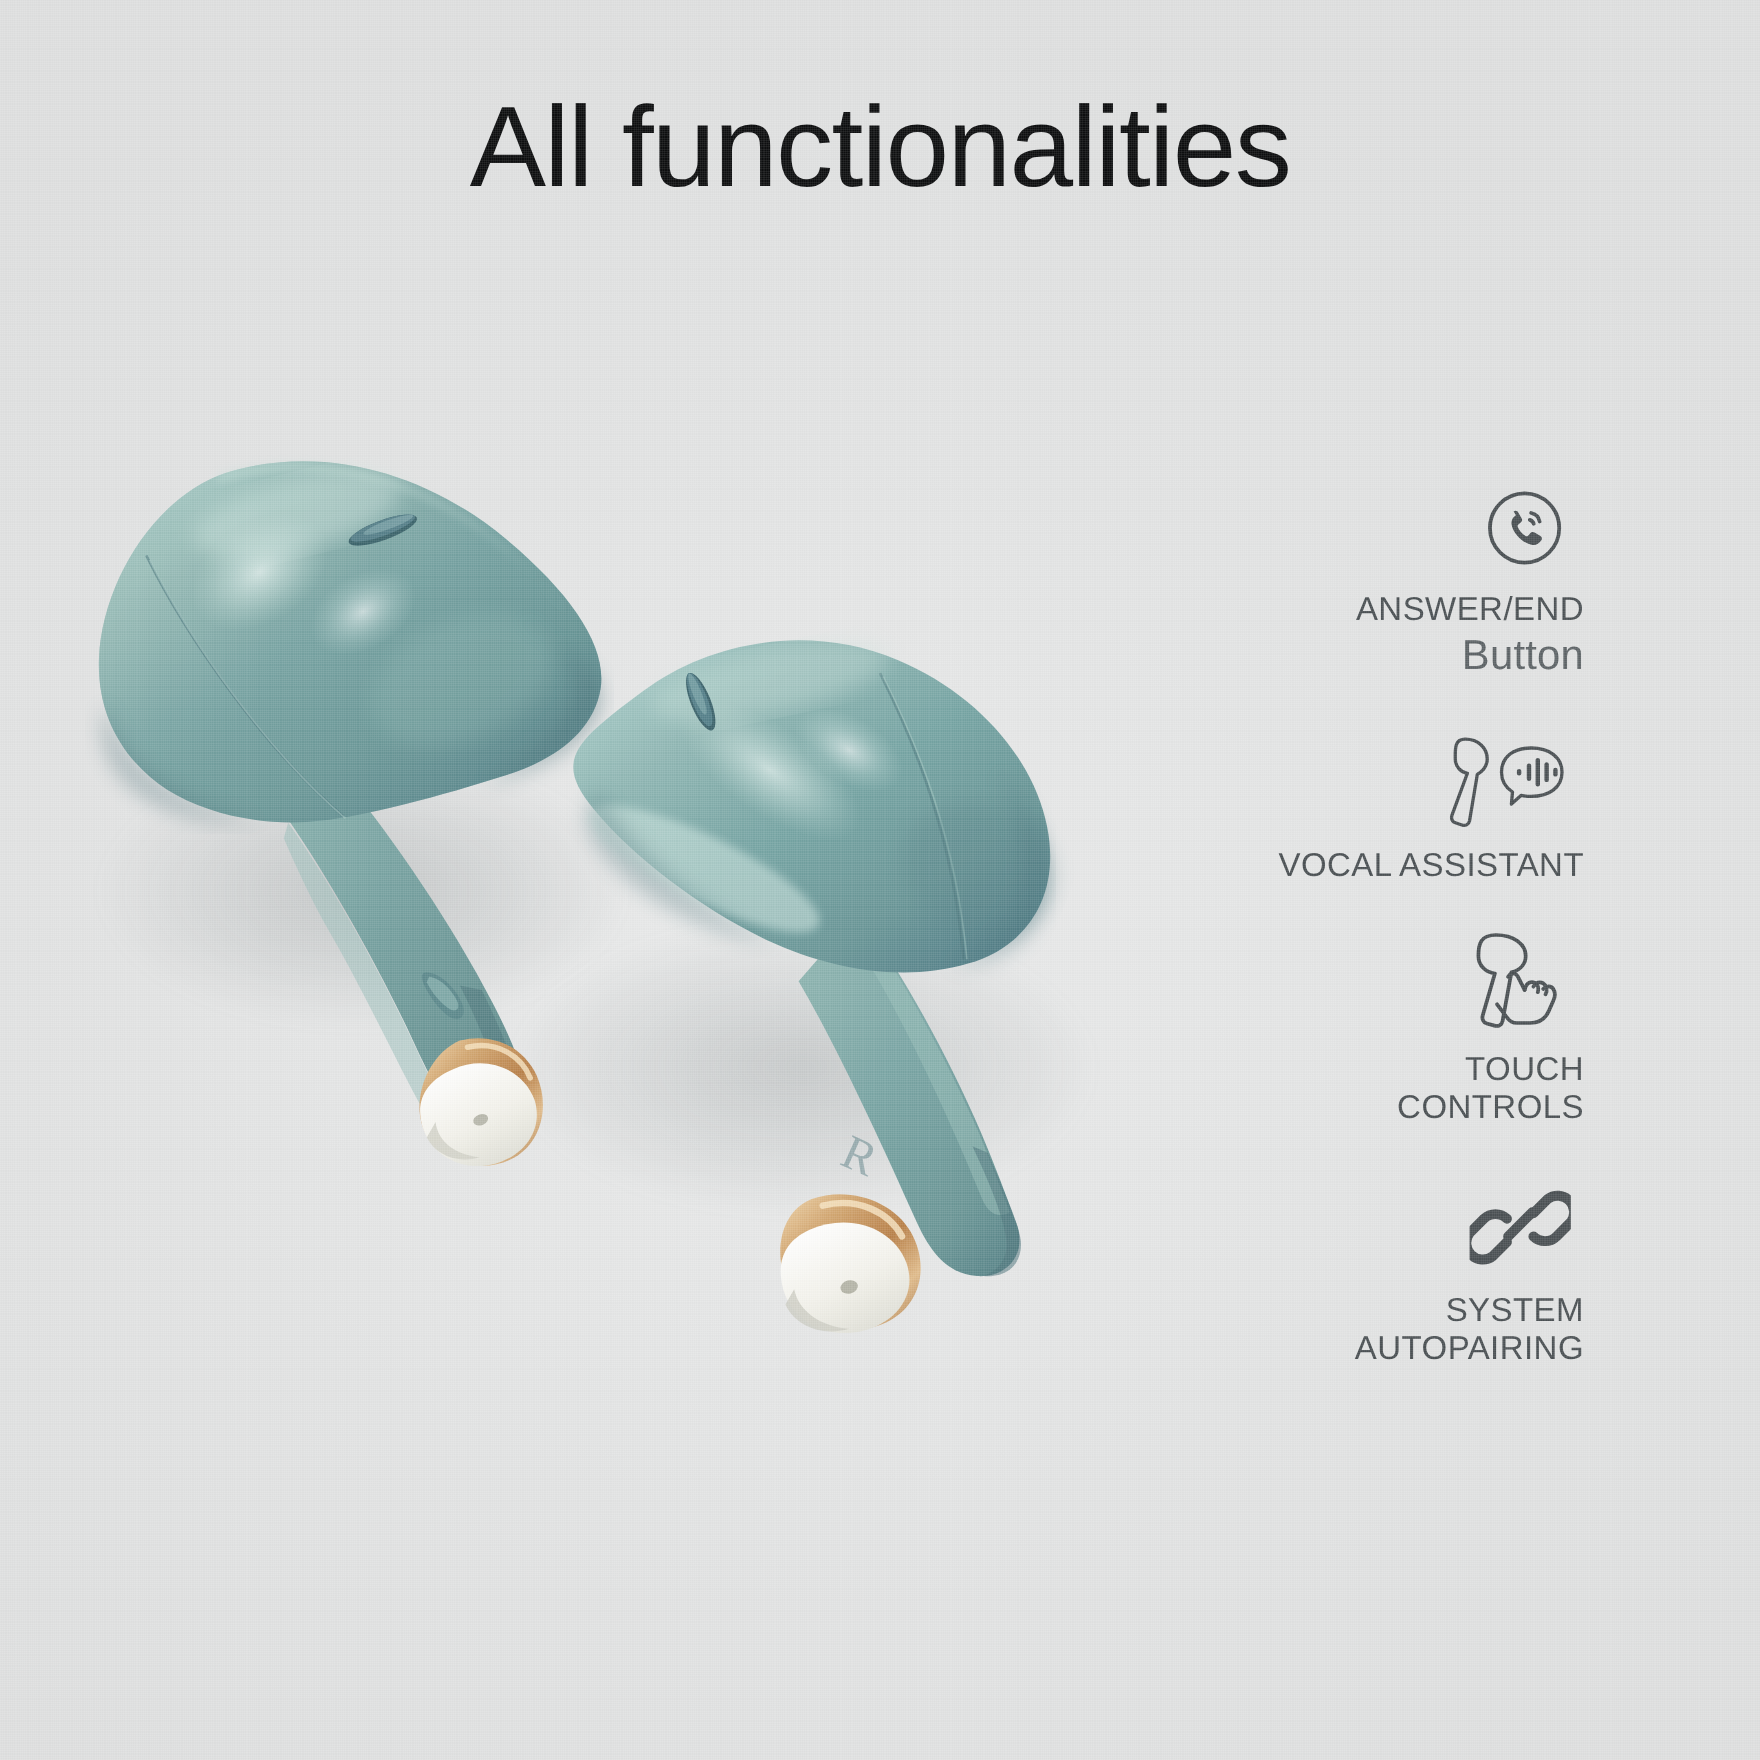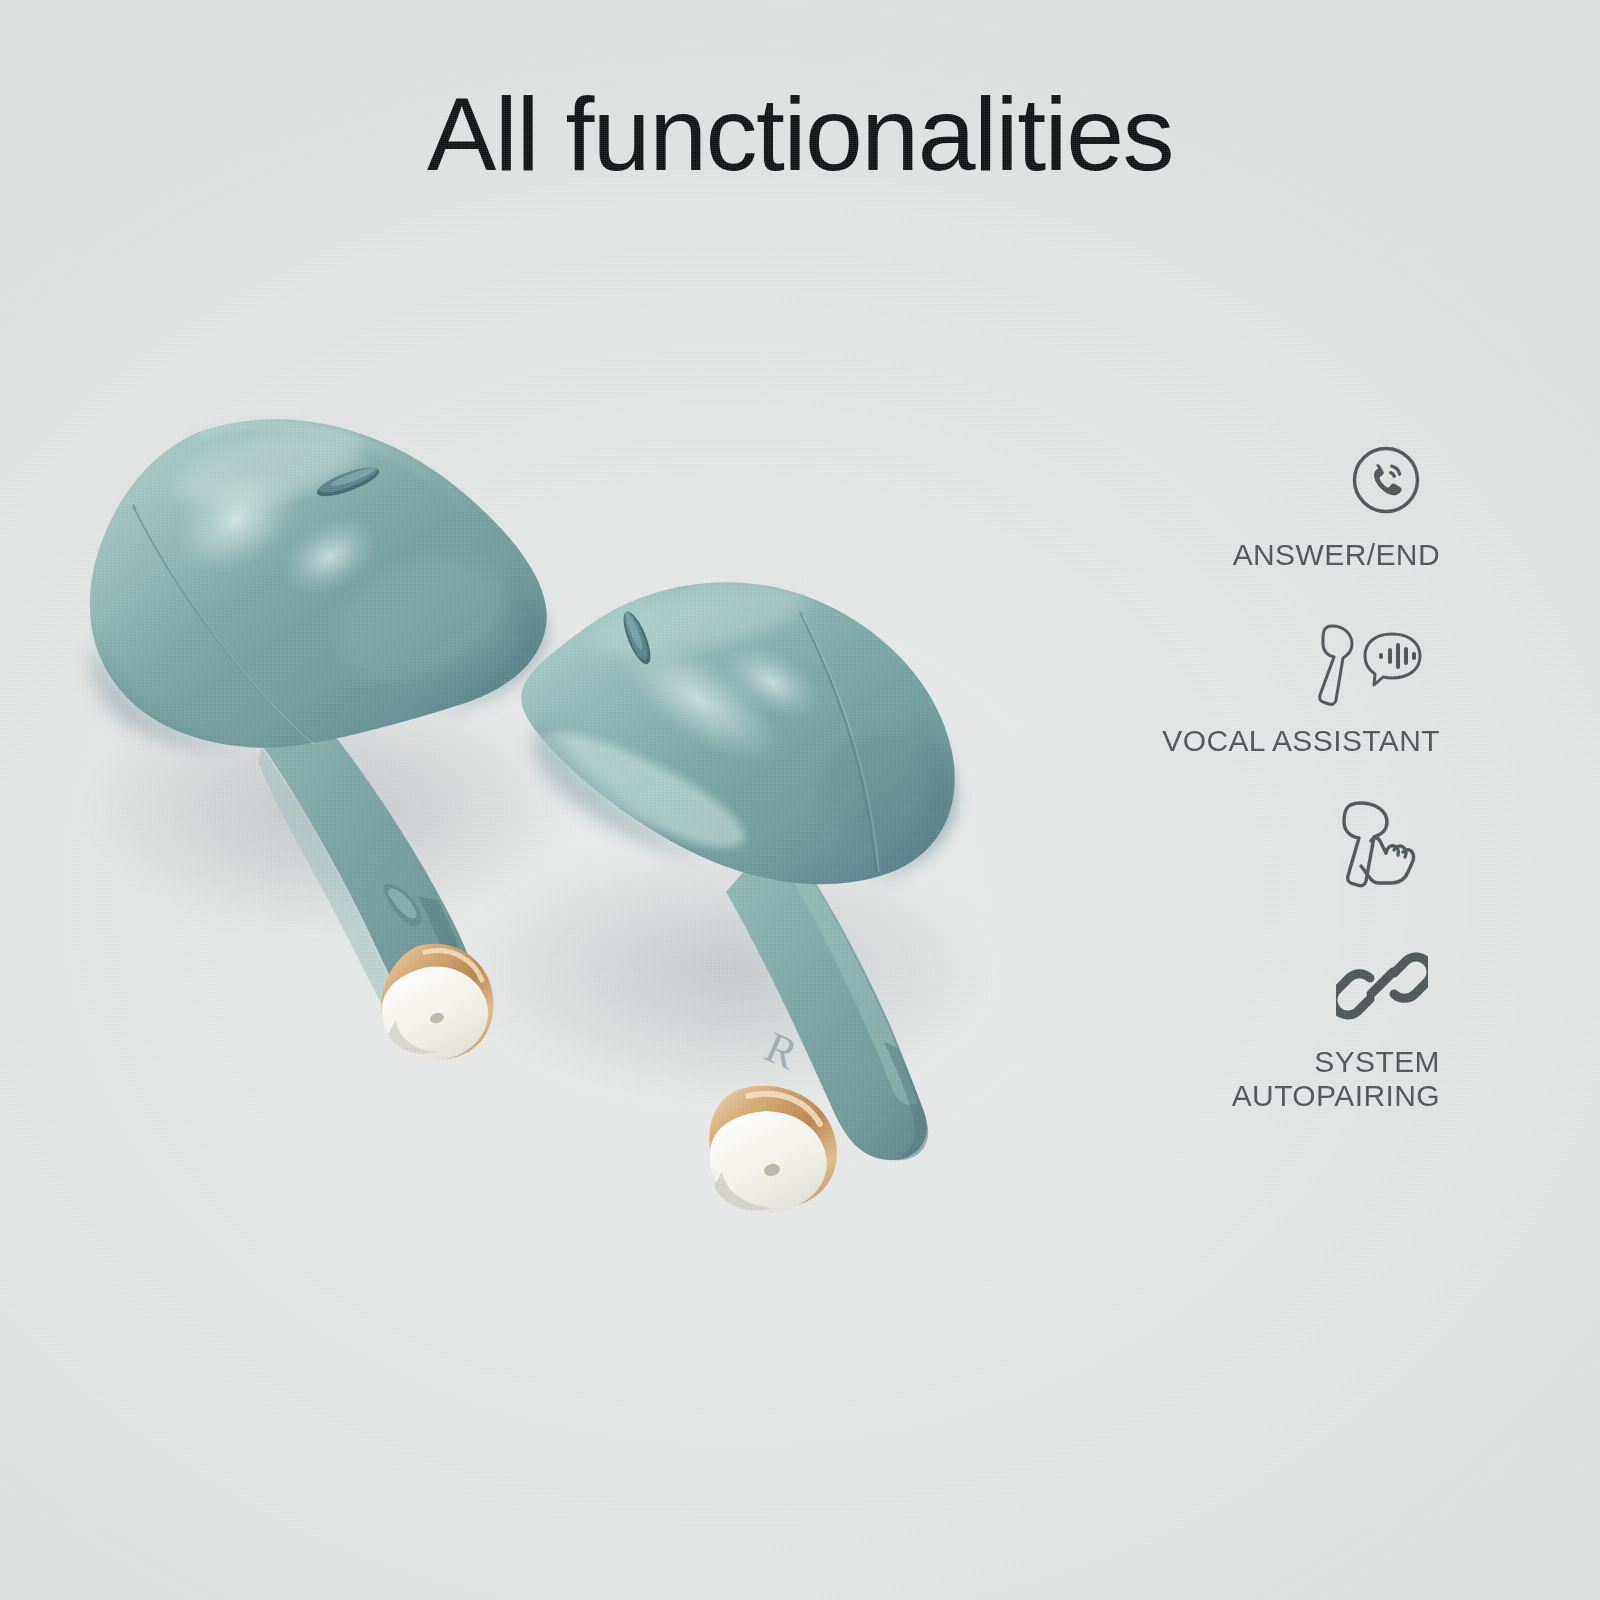--- a/index.html
+++ b/index.html
@@ -274,20 +274,21 @@
     <div class="feature">
       <div class="f-icon">
         <svg width="84" height="84" viewBox="0 0 64 64" fill="none" stroke="#4b5154" stroke-width="2.6" stroke-linecap="round" stroke-linejoin="round">
           <circle cx="32" cy="32" r="24"></circle>
           <path d="M24.4 20.6c1.3-1 2.6-.5 3.3.8l2.2 3.9c.7 1.2.4 2.1-.6 2.9l-1.6 1.3c-.6.5-.7 1-.4 1.8.8 2.3 3 4.9 5.4 6.2.8.4 1.4.3 1.9-.3l1.3-1.6c.8-1 1.8-1.2 3-.5l3.8 2.2c1.3.8 1.7 2 .8 3.3-1.4 2-3.4 3.3-5.8 3.1-6.5-.6-14.1-8.2-14.8-14.7-.2-2.5 1-4.5 3.1-5.9z" fill="#4b5154" stroke="none"></path>
           <path d="M36.5 21.6c3 .6 5.3 2.9 5.9 5.9"></path>
           <path d="M35.6 26.4c1.3.4 2.3 1.4 2.7 2.7"></path>
         </svg>
       </div>
       <div class="f-title">ANSWER/END</div>
+      <div class="f-sub">Button</div>
     </div>
 
     <div class="feature">
       <div class="f-icon">
         <svg width="132" height="86" viewBox="0 0 132 86" fill="none" stroke="#4b5154" stroke-width="3" stroke-linecap="round" stroke-linejoin="round">
 
           <path d="M36 4c12 0 20 8 20 18 0 7-4 11-9 14l-7 42c-.8 4-4 5-7 4l-6-2c-3-1-4-4-3-7L38 35c-6-1-11-6-11-13C27 13 26 4 36 4z"></path>
 
           <path d="M96 12c16 0 28 8 28 22s-12 22-28 22c-3 0-6-.3-9-1l-9 8 1-11c-6-4-10-10-10-18 0-14 11-22 27-22z"></path>
 
@@ -308,20 +309,22 @@
         <svg width="104" height="96" viewBox="0 0 104 96" fill="none" stroke="#4b5154" stroke-width="3.4" stroke-linecap="round" stroke-linejoin="round">
 
           <path d="M36 6c16 0 27 8 27 19 0 8-6 13-13 15l-8 44c-.7 4-4 5.4-7.4 4.4l-7-2c-3.4-1-4.6-4.4-3.6-7.6L35 41c-8-1-15-7-15-16C20 14 22 6 36 6z"></path>
 
           <path d="M47 44c2-4 7-4 9 0l6 12"></path>
           <path d="M62 56c1-5 4-8 8-7 4 1 5 5 4 9"></path>
           <path d="M70 53c2-4 6-5 9-3 3 2 4 6 2 10"></path>
           <path d="M79 55c3-3 7-3 9 0 2 3 2 7 0 11l-4 9c-3 7-9 11-17 11H55c-4 0-7-2-9-5l-9-12"></path>
         </svg>
       </div>
+      <div class="f-title">TOUCH</div>
+      <div class="f-title">CONTROLS</div>
     </div>
 
     <div class="feature">
       <div class="f-icon">
         <svg width="92" height="86" viewBox="0 0 92 86" fill="none" stroke="#4b5154" stroke-width="9" stroke-linecap="round" stroke-linejoin="round">
           <path d="M34 56 21 69a15 15 0 0 1-21-21l13-13a15 15 0 0 1 21 0"></path>
           <path d="M58 30 71 17a15 15 0 0 1 21 21L79 51a15 15 0 0 1-21 0"></path>
           <line x1="35" y1="51" x2="57" y2="29"></line>
         </svg>
       </div>

